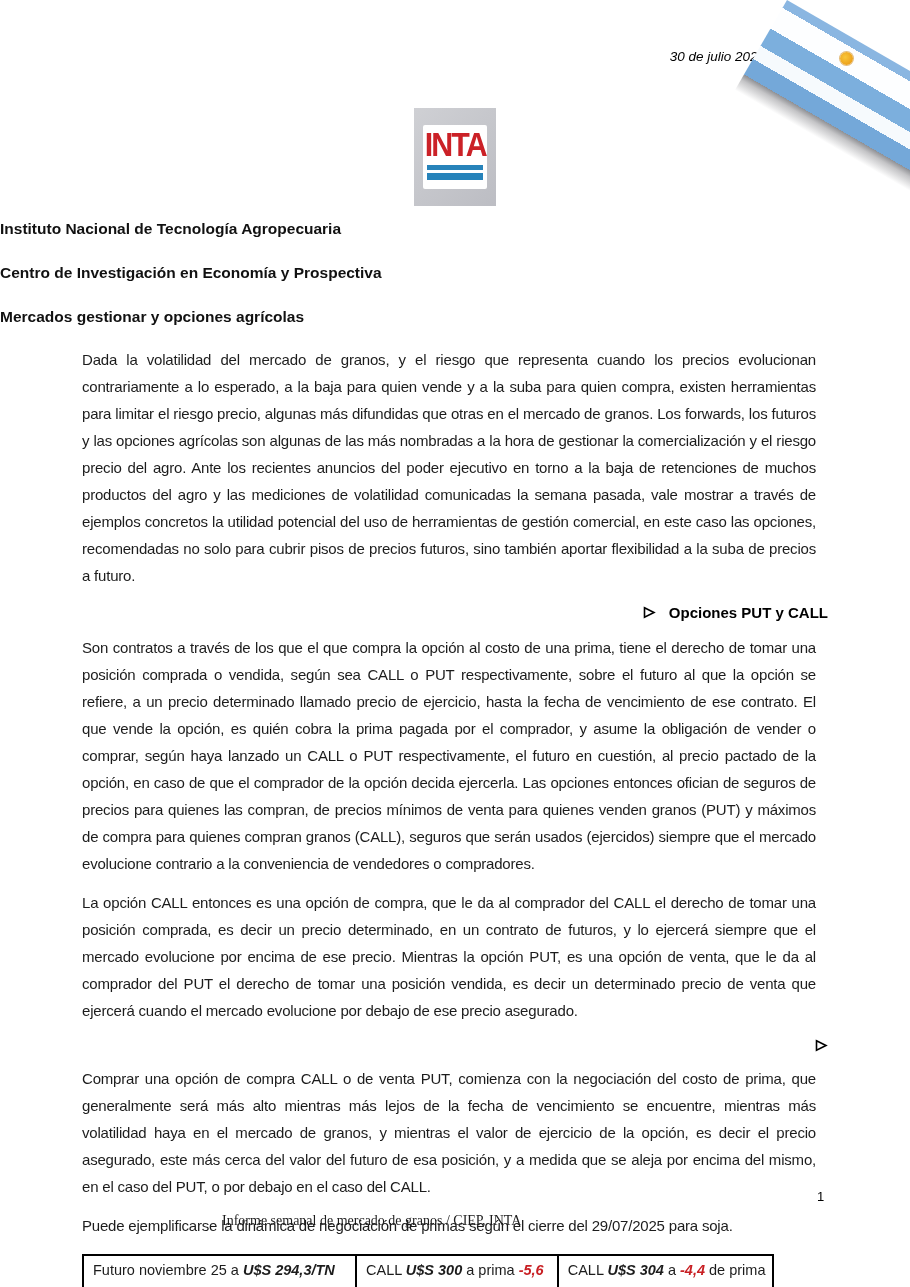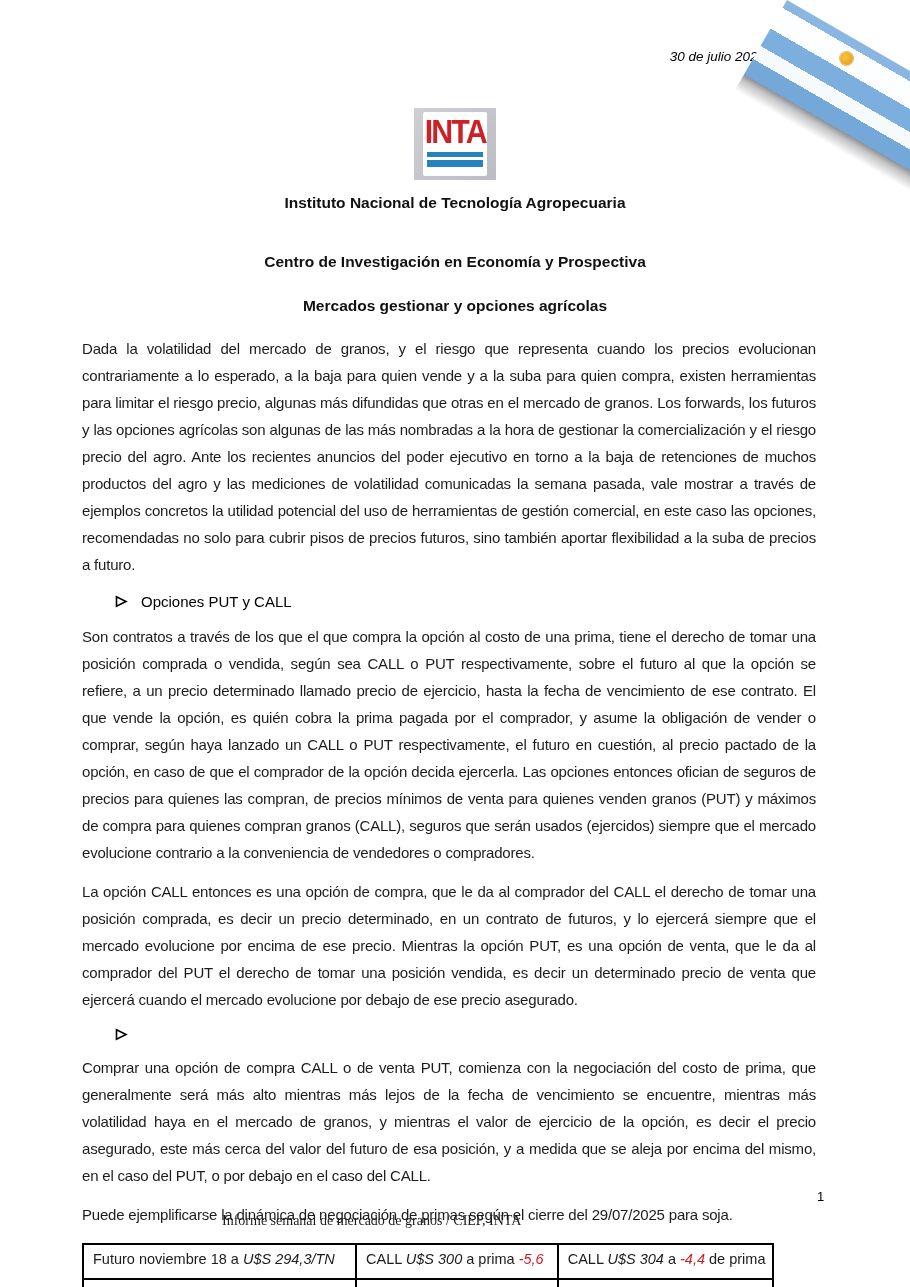--- a/index.html
+++ b/index.html
@@ -43,67 +43,67 @@
   
   .date-line {
     margin: 49px 145px 0 0;
     text-align: right;
     font-style: italic;
     font-size: 13.5px;
     color: #000;
   }
 
   .logo {
-    width: 82px; height: 72px;
+    width: 82px; height: 98px;
     margin: 44px auto 0 auto;
     background: linear-gradient(135deg, #cfd0d4, #bcbdc3);
     display: flex; align-items: center; justify-content: center;
   }
   .logo-panel {
     width: 64px; height: 64px;
     background: #ffffff; border-radius: 2px;
     display: flex; flex-direction: column; align-items: center;
     padding-top: 3px; box-sizing: border-box;
   }
   .logo-word {
     font-weight: bold; font-size: 33px; line-height: 33px;
     color: #cb2127; letter-spacing: -2px;
     transform: scaleX(0.92);
   }
   .logo-bar-1 { width: 56px; height: 5px; background: #2783ba; margin-top: 4px; }
   .logo-bar-2 { width: 56px; height: 7px; background: #2783ba; margin-top: 3px; }
 
   .title {
-    text-align: center;
+    text-align: left;
     font-weight: bold;
     font-size: 15.5px;
     line-height: 19px;
     color: #111;
   }
   .title-1 { margin-top: 13px; }
-  .title-2 { margin-top: 40px; }
+  .title-2 { margin-top: 25px; }
   .title-3 { margin-top: 25px; }
 
   
   .content { padding: 0 82px; }
   .content p {
     margin: 12px 12px 0 0;
     text-align: justify;
     font-size: 15px;
     line-height: 27px;
     letter-spacing: -0.2px;
     color: #1c1c1c;
   }
   .content p.first { margin-top: 20px; }
 
   .bullet-heading {
     display: flex; align-items: center; gap: 13px;
     padding-left: 33px;
     margin: 15px 0 13px 0;
-    font-weight: normal; font-size: 15px; color: #000;
+    font-weight: bold; font-size: 15px; color: #000; justify-content: flex-end;
   }
   .bullet-icon { display: inline-flex; width: 13px; height: 13px; flex: 0 0 auto; }
 
   
   table.primas {
     border-collapse: collapse;
     table-layout: fixed;
     margin-top: 15px;
   }
   table.primas td {
@@ -112,21 +112,21 @@
     vertical-align: top;
     box-sizing: border-box;
     padding: 6px 5px 0 9px;
     font-size: 14.5px;
     white-space: nowrap;
     color: #1c1c1c;
   }
   td.c1 { width: 273px; }
   td.c2 { width: 178px; }
   td.c3 { width: 215px; }
-  .bi { font-weight: normal; font-style: italic; }
+  .bi { font-weight: bold; font-style: italic; }
   .red { color: #c81f23; }
 
   
   .page-number {
     position: absolute; top: 1189px; left: 817px;
     font-size: 13px; color: #000;
   }
   .footer-text {
     position: absolute; top: 1213px; left: 222px;
     font-size: 14px; color: #1c1c1c; font-family: Liberation Serif, serif;
@@ -179,21 +179,21 @@
     </span>
   </div>
 
   <p>Comprar una opción de compra CALL o de venta PUT, comienza con la negociación del costo de prima, que generalmente será más alto mientras más lejos de la fecha de vencimiento se encuentre, mientras más volatilidad haya en el mercado de granos, y mientras el valor de ejercicio de la opción, es decir el precio asegurado, este más cerca del valor del futuro de esa posición, y a medida que se aleja por encima del mismo, en el caso del PUT, o por debajo en el caso del CALL.</p>
 
   <p>Puede ejemplificarse la dinámica de negociación de primas según el cierre del 29/07/2025 para soja.</p>
 
   <table class="primas">
     <tbody>
         <tr>
-      <td class="c1"><span>Futuro noviembre 18 a </span><span class="bi">U$S 294,3/TN</span></td>
+      <td class="c1"><span>Futuro noviembre 25 a </span><span class="bi">U$S 294,3/TN</span></td>
       <td class="c2"><span>CALL </span><span class="bi">U$S 300</span><span> a prima </span><span class="bi red">-5,6</span></td>
       <td class="c3"><span>CALL </span><span class="bi">U$S 304</span><span> a </span><span class="bi red">-4,4</span><span> de prima</span></td>
     </tr>
     <tr>
       <td class="c1"><span>Futuro enero 26 a </span><span class="bi">U$S 296,7/TN</span></td>
       <td class="c2"><span>CALL </span><span class="bi">U$S 300</span><span> a prima </span><span class="bi red">-10,5</span></td>
       <td class="c3"><span>CALL </span><span class="bi">U$S 304</span><span> a </span><span class="bi red">-6,4</span><span> de prima</span></td>
     </tr>
   </tbody>
     </table>

